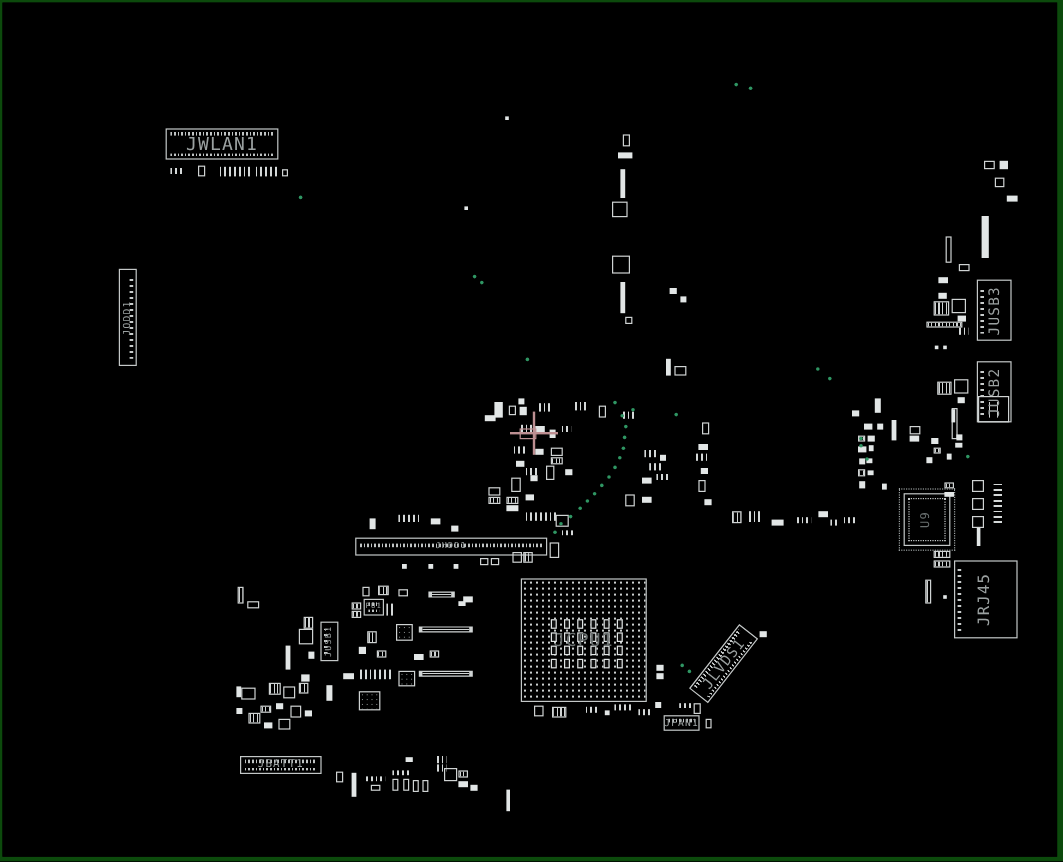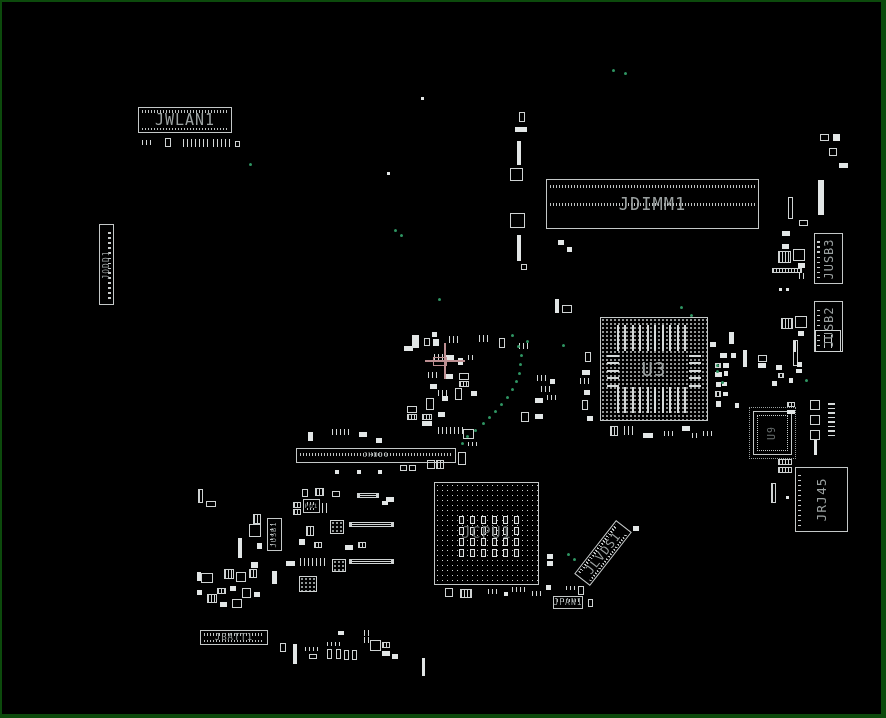--- a/index.html
+++ b/index.html
@@ -61,39 +61,27 @@
 </head>
 <body>
 
 <div class="frame" style="border-color: rgb(12, 74, 12);">
   <div id="board" style="background: rgb(0, 0, 0);">
       <div class="comp t-header" style="left: 136px; top: 105px; width: 94px; height: 26px;">
         <div class="strip" style="top: 2px;"></div>
         <div class="strip" style="bottom: 2px;"></div>
         <div class="lbl" style="font-size: 15px;">JWLAN1</div>
       </div>
-      <div class="comp t-dimm" style="left: 544px; top: 177px; width: 213px; height: 50px;">
-        <div class="strip" style="top: 5px;"></div>
-        <div class="strip" style="top: 48%;"></div>
-        <div class="lbl" style="font-size: 17px;">JDIMM1</div>
-      </div>
       <div class="comp t-vconn" style="left: 812px; top: 231px; width: 29px; height: 51px;">
         <div class="pincol" style="left: 2px;"></div>
         <div class="lbl" style="font-size: 12px; transform: rotate(-90deg);">JUSB3</div>
       </div>
       <div class="comp t-vconn" style="left: 812px; top: 299px; width: 29px; height: 51px;">
         <div class="pincol" style="left: 2px;"></div>
         <div class="lbl" style="font-size: 12px; transform: rotate(-90deg);">JUSB2</div>
-      </div>
-      <div class="comp t-bga" style="left: 598px; top: 315px; width: 108px; height: 104px;">
-        <div class="bstripe bs-t"></div>
-        <div class="bstripe bs-b"></div>
-        <div class="bstripe bs-l"></div>
-        <div class="bstripe bs-r"></div>
-        <div class="lbl" style="font-size: 19px;">U3</div>
       </div>
       <div class="comp t-vconn" style="left: 97px; top: 222px; width: 15px; height: 81px;">
         <div class="pincol" style="right: 2px;"></div>
         <div class="lbl" style="font-size: 8px; transform: rotate(-90deg);">JODD1</div>
       </div>
       <div class="comp t-header" style="left: 294px; top: 446px; width: 160px; height: 15px;">
         <div class="strip" style="top: 4px;"></div>
         <div class="lbl" style="font-size: 7px;">JHDD1</div>
       </div>
       <div class="comp t-vconn" style="left: 793px; top: 465px; width: 53px; height: 65px;">

